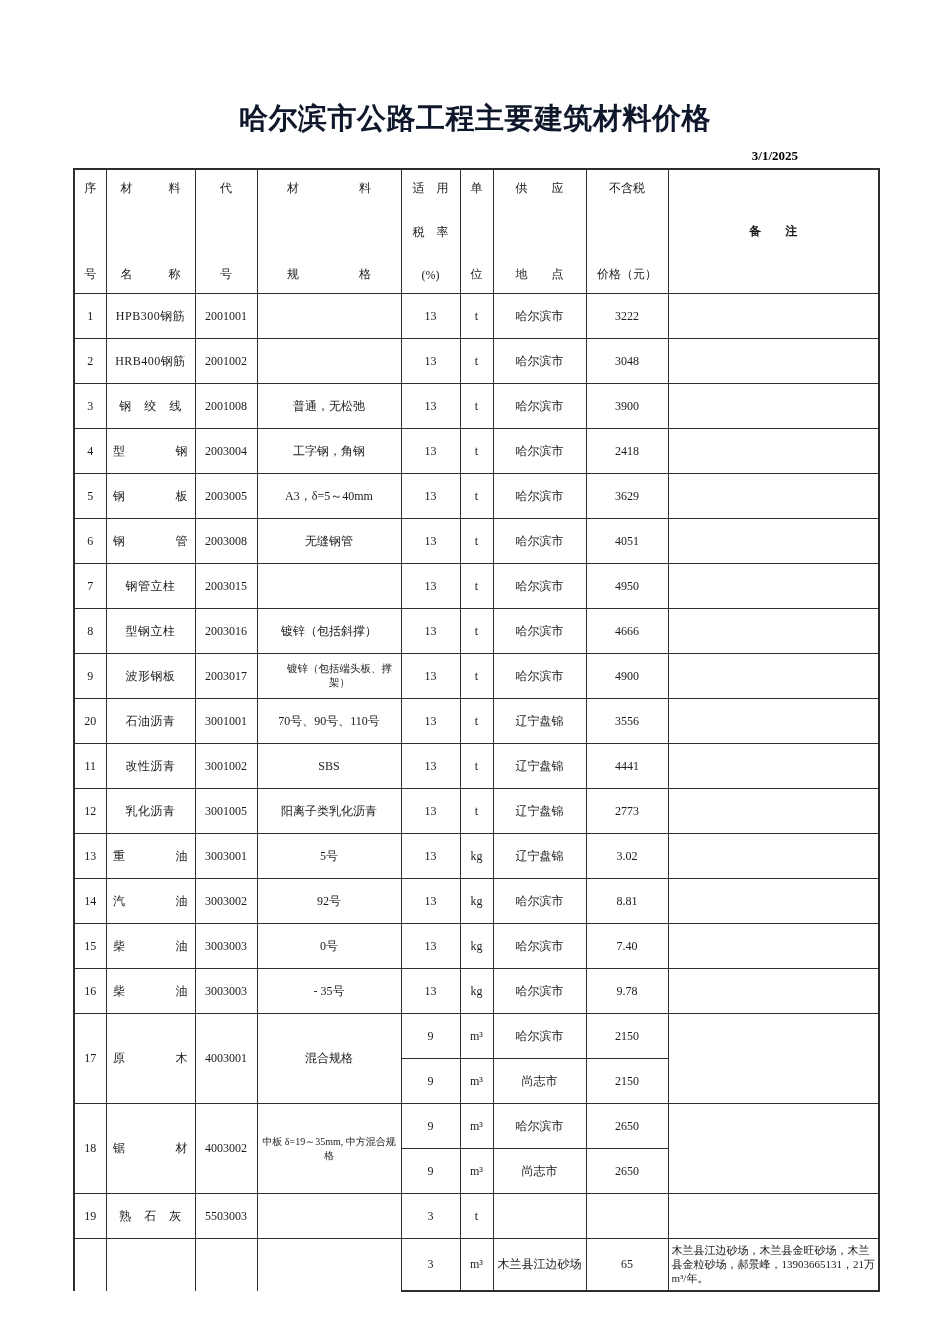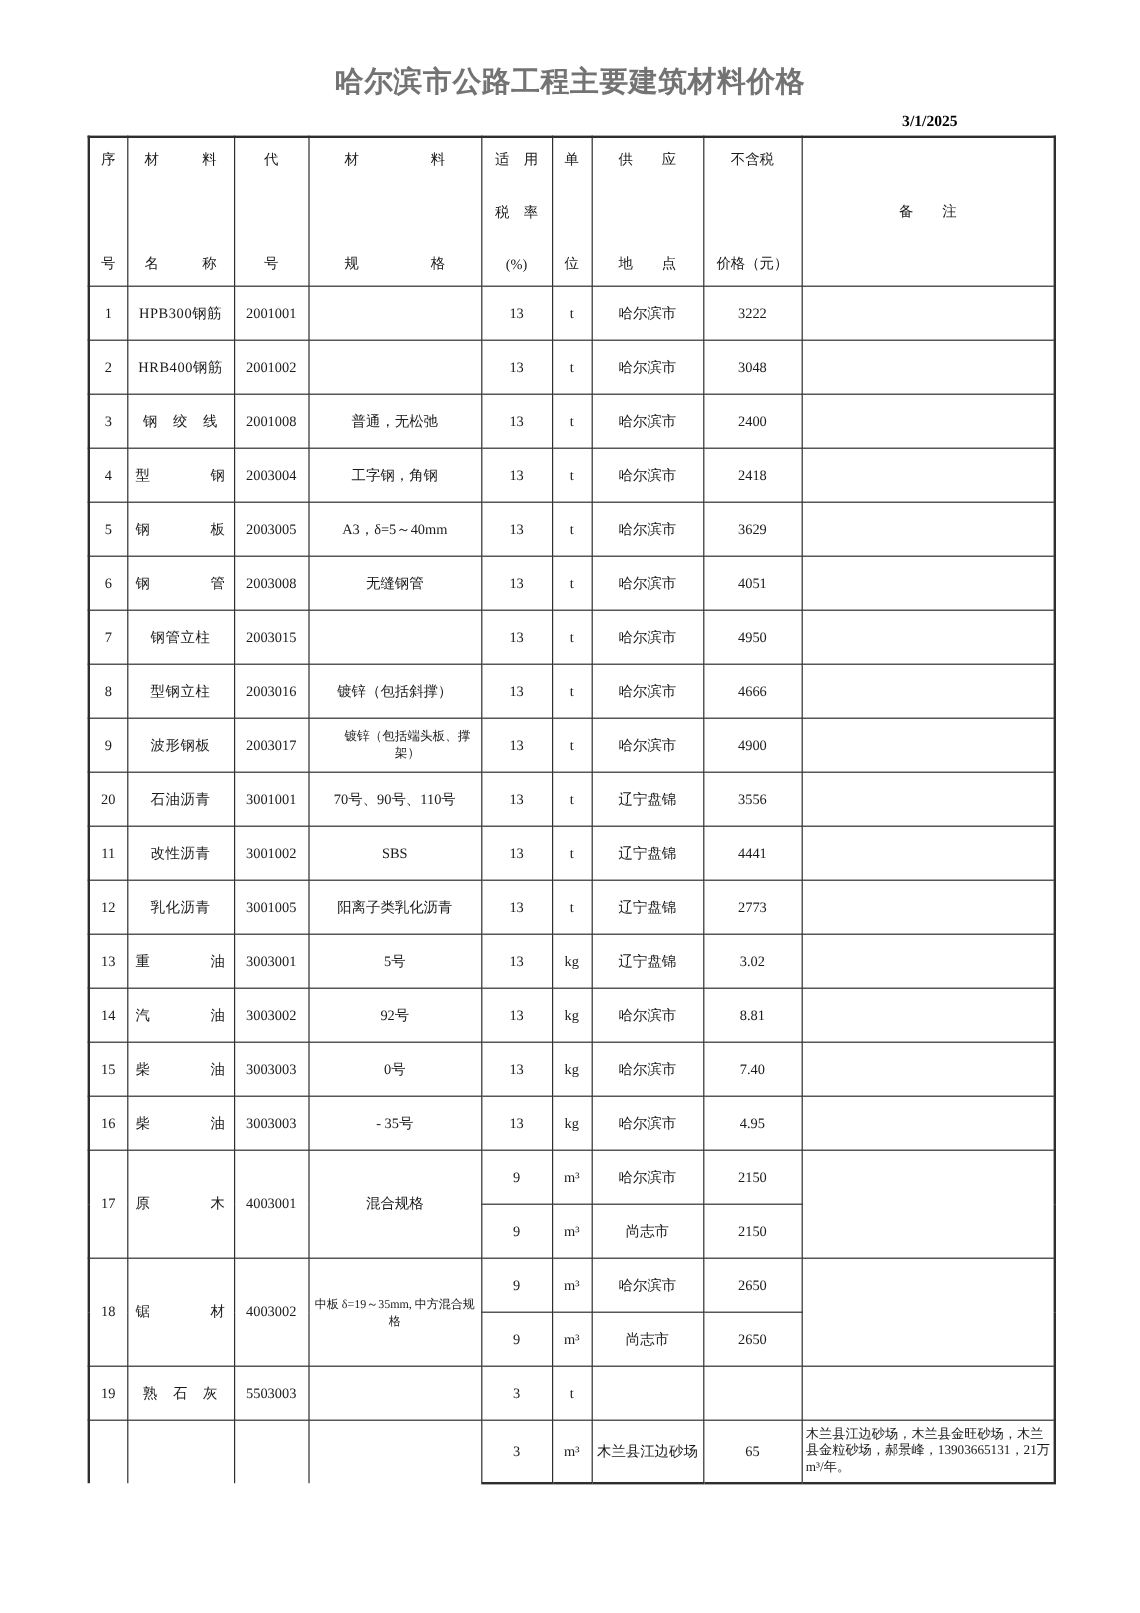--- a/index.html
+++ b/index.html
@@ -2,22 +2,22 @@
 <html><head>
 <meta charset="utf-8">
 <style>
   html,body { margin:0; padding:0; }
   body {
     width:950px; height:1344px; background:#ffffff; overflow:hidden;
     font-family:"Liberation Serif","DejaVu Serif",serif; color:#1a1a1a;
     -webkit-font-smoothing:antialiased;
   }
   .title {
-    margin:52px 0 0 0; text-align:center;
-    font-size:24px; font-weight:bold; color:#737373; letter-spacing:0.5px;
+    margin:99px 0 0 0; text-align:center;
+    font-size:29px; font-weight:bold; color:#0f172a; letter-spacing:0.5px;
   }
   .date {
     margin:9px 152px 4px 0; text-align:right;
     font-size:13px; font-weight:bold; color:#000;
   }
   table.price {
     border-collapse:collapse; table-layout:fixed;
     margin-left:73px; width:805px;
     border:2px solid #2e2e2e; border-bottom:none;
   }
@@ -27,21 +27,21 @@
   th,td {
     border:1px solid #2e2e2e; padding:0; margin:0;
     font-size:12px; font-weight:normal; text-align:center; vertical-align:middle;
     overflow:hidden; color:#1a1a1a;
   }
   th { height:123px; }
   .hcell {
     height:103px; padding:10px 0; display:flex; flex-direction:column;
     justify-content:space-between; align-items:center;
   }
-  .hcell.center { justify-content:center; }
+  .hcell.center { justify-content:center;font-weight:bold; }
   tr.r45 { height:45px; }
   tr.r52 { height:52px; }
   td.name { letter-spacing:0.5px; }
   td.spec-sm { font-size:10.5px;padding-left:21px; }
   td.spec-xs { font-size:10px; }
   td.remark-cell {
     text-align:left; vertical-align:middle; font-size:11px;
     line-height:1.3; padding:2px 3px; word-break:break-all;
   }
   td.cut { border-bottom:none; }
@@ -147,21 +147,21 @@
         <td></td>
       </tr>
   <tr class="r45">
         <td>3</td>
         <td class="name">钢　绞　线</td>
         <td>2001008</td>
         <td>普通，无松弛</td>
         <td>13</td>
         <td>t</td>
         <td>哈尔滨市</td>
-        <td>2400</td>
+        <td>3900</td>
         <td></td>
       </tr>
   <tr class="r45">
         <td>4</td>
         <td class="name">型　　　　钢</td>
         <td>2003004</td>
         <td>工字钢，角钢</td>
         <td>13</td>
         <td>t</td>
         <td>哈尔滨市</td>
@@ -290,21 +290,21 @@
         <td></td>
       </tr>
   <tr class="r45">
         <td>16</td>
         <td class="name">柴　　　　油</td>
         <td>3003003</td>
         <td>- 35号</td>
         <td>13</td>
         <td>kg</td>
         <td>哈尔滨市</td>
-        <td>4.95</td>
+        <td>9.78</td>
         <td></td>
       </tr>
 
   <tr class="r45">
     <td rowspan="2">17</td>
     <td rowspan="2" class="name">原　　　　木</td>
     <td rowspan="2">4003001</td>
     <td rowspan="2">混合规格</td>
     <td>9</td>
     <td>m³</td>

